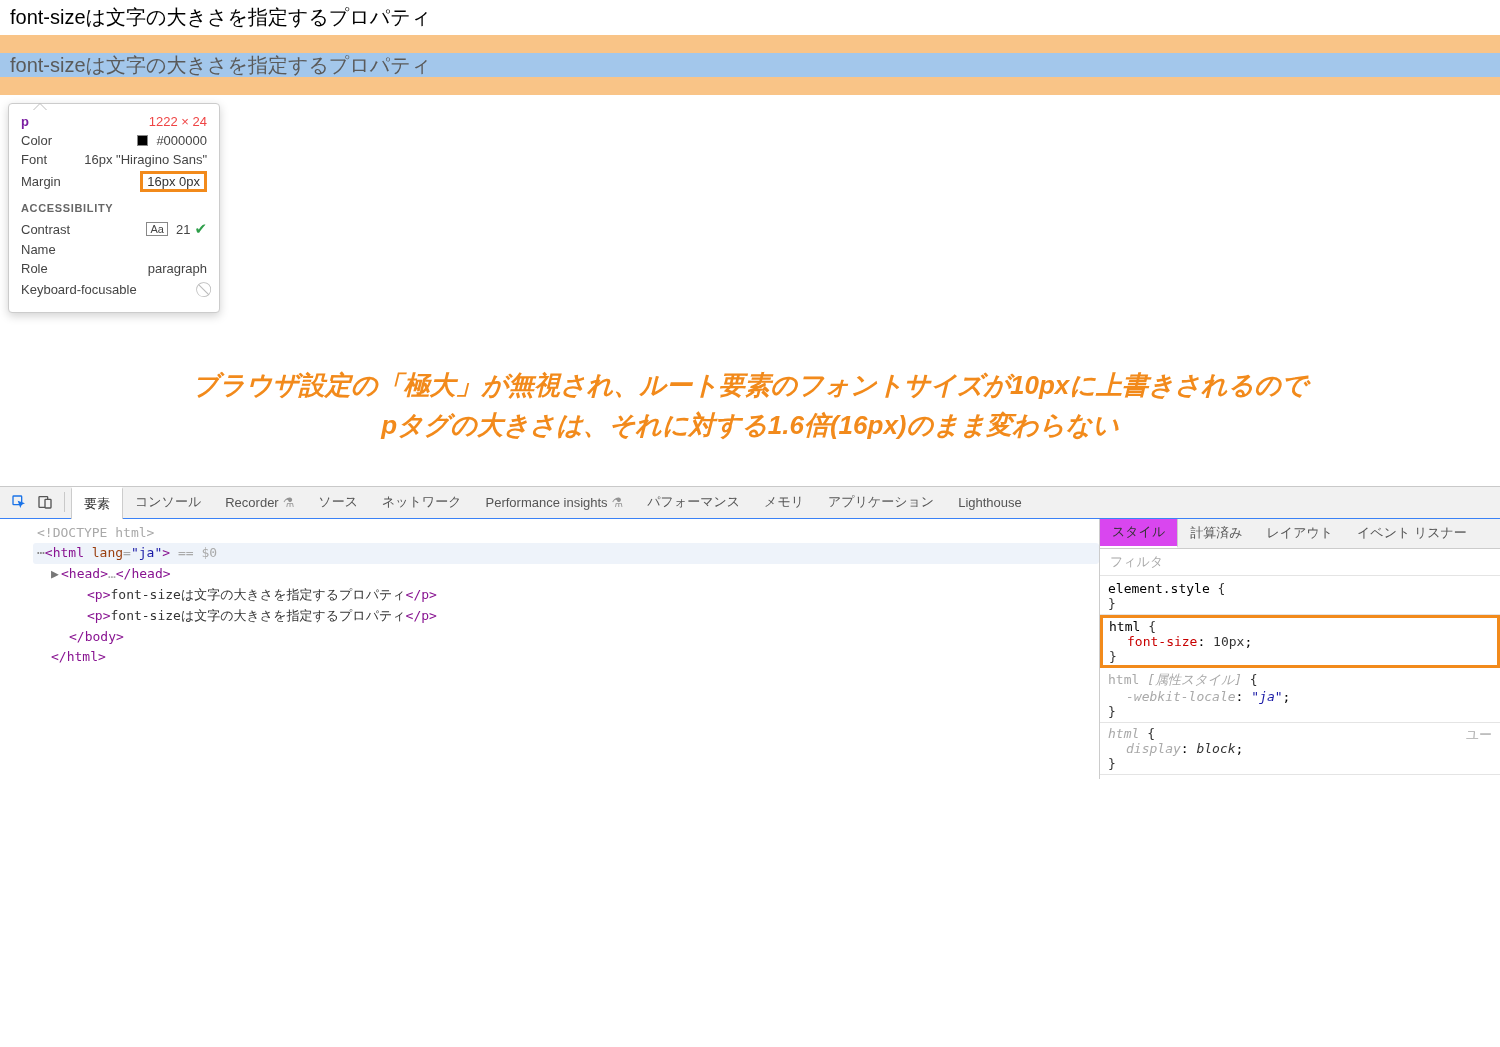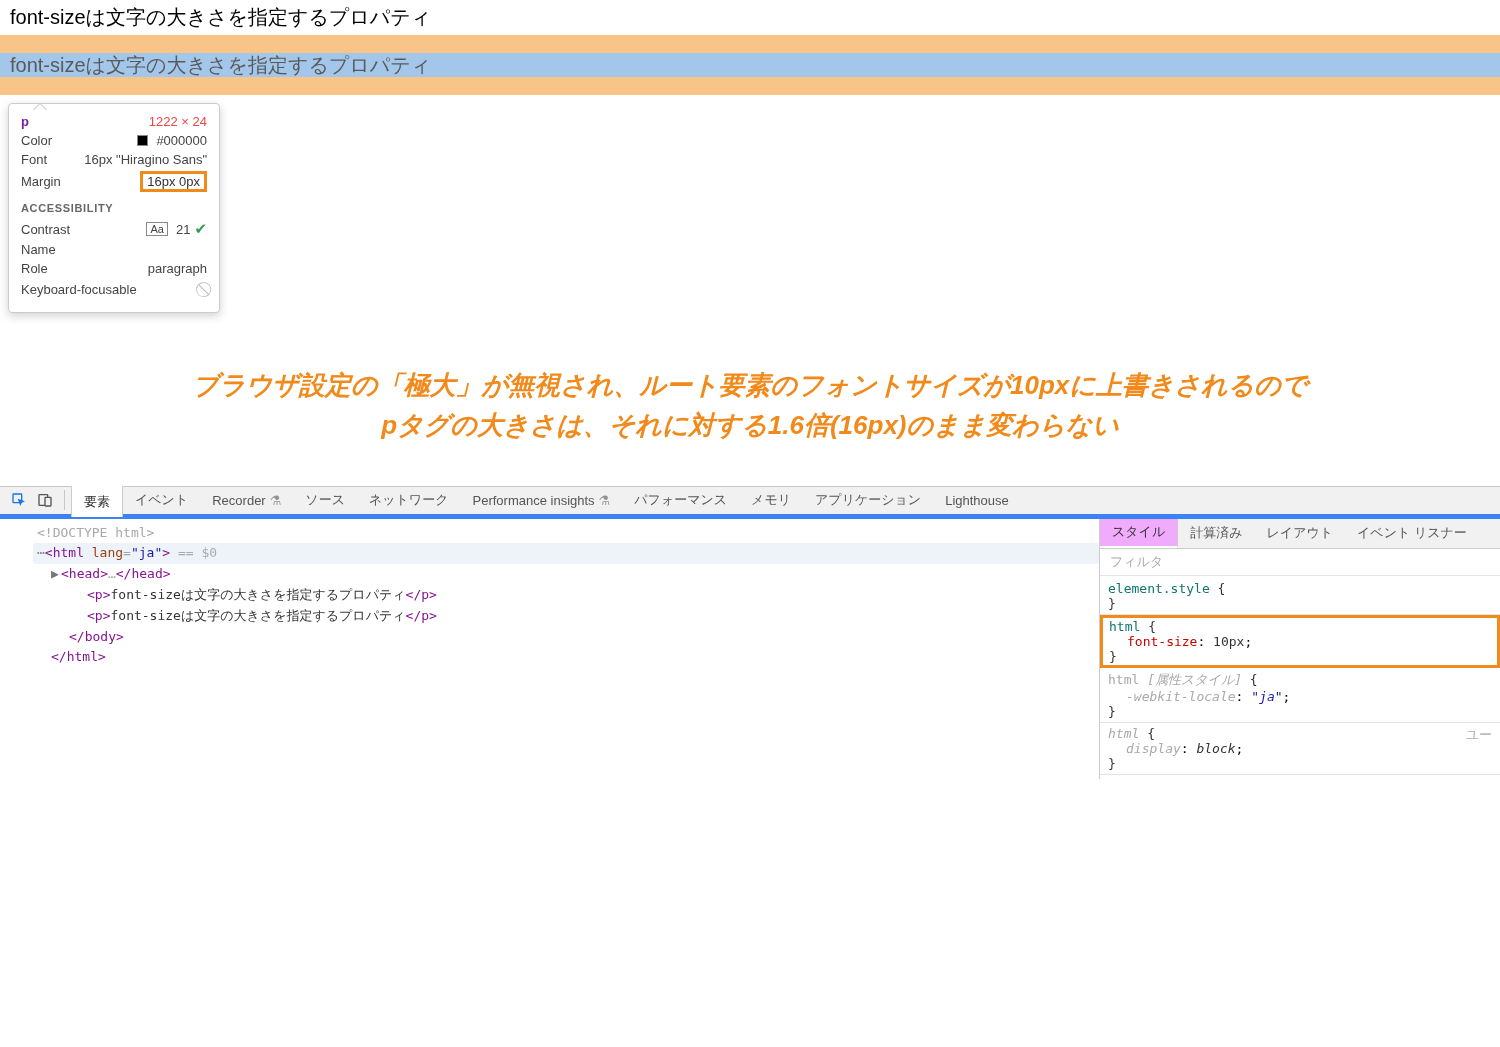--- a/index.html
+++ b/index.html
@@ -33,45 +33,45 @@
 .tt-aa { border:1px solid #888; padding:0 3px; font-size:11px; margin-right:4px;}
 .tt-check-ic { color:#2e9e4a; font-size:15px;}
 .tt-no-ic { color:#bbb; font-size:15px;}
 .tt-right { display:flex; align-items:center; gap:4px;}
 
 
 .annotation { margin-top: 270px; margin-bottom: 40px; text-align:center; color:#f28a1b; font-size:26px; font-weight:700; font-style:italic; line-height:1.55; padding: 0 30px;}
 
 
 .devtools { border-top:1px solid #c9c9c9; background:#fff; display:flex; flex-direction:column; flex:1; }
-.dt-tabs { display:flex; align-items:center; background:#f1f1f1; border-bottom:5px solid #3b82f6; height:32px; font-size:13px; color:#555; gap:0; padding-left:6px;}
+.dt-tabs { display:flex; align-items:center; background:#f1f1f1; border-bottom:1px solid #3b82f6; height:32px; font-size:13px; color:#555; gap:0; padding-left:6px;}
 .dt-ic { width:26px; height:26px; display:flex; align-items:center; justify-content:center; color:#1a73e8; cursor:pointer;}
 .dt-ic svg { width:16px; height:16px; }
 .dt-sep { width:1px; height:20px; background:#c9c9c9; margin:0 6px;}
 .dt-tab { padding: 0 12px; height:32px; display:flex; align-items:center; cursor:pointer; white-space:nowrap;}
 .dt-tab.active { background:#fff; border-top:2px solid transparent; border-left:1px solid #ccc; border-right:1px solid #ccc; margin-bottom:-1px; color:#333;}
 .dt-flask { margin-left:4px; opacity:0.6;}
 .dt-body { display:flex; flex:1; min-height:260px;}
 .dt-dom { flex:1; border-right:1px solid #ccc; font-family: Menlo, Consolas, monospace; font-size:13px; line-height:1.6; padding:4px 0 0 6px; color:#333; overflow:hidden;}
 .dom-line { white-space:nowrap; padding:0 4px;margin-left:27px;}
 .dom-line.selected { background:#eef3fa; border-radius:3px;}
 .dom-indent1 { padding-left:18px;} .dom-indent2 { padding-left:36px;} .dom-indent3 { padding-left:54px;}
 .tri { display:inline-block; width:10px; color:#777; cursor:pointer;}
 .c-gray { color:#a9a9a9;} .c-purple{color:#881391;} .c-brown{color:#9a3f0f;} .c-blue{color:#1a1aa6;} .c-eq{color:#aaa;}
 .dom-dots { color:#888; cursor:pointer;}
 
 .dt-styles { width:400px; font-family: Menlo, Consolas, monospace; font-size:13px; display:flex; flex-direction:column;}
 .st-tabs { display:flex; background:#f1f1f1; border-bottom:1px solid #ccc; height:30px; overflow:hidden;}
 .st-tab { padding:0 12px; display:flex; align-items:center; font-family:"Hiragino Sans",Arial,sans-serif; font-size:13px; color:#555; cursor:pointer; white-space:nowrap;}
-.st-tab.active { background:#f0abfc; border-bottom:2px solid #fff; color:#333; border-right:1px solid #ccc;}
+.st-tab.active { background:#d946ef; border-bottom:2px solid #fff; color:#333; border-right:1px solid #ccc;}
 .st-filter { border-bottom:1px solid #e4e4e4; padding:4px 10px; font-family:"Hiragino Sans",Arial,sans-serif; font-size:13px; color:#aaa;}
 .st-rules { padding:2px 0; overflow:auto;}
 .rule { border-bottom:1px solid #e4e4e4; padding:3px 8px; }
 .rule.hl { border:3px solid #f28a1b; padding:1px 6px;}
-.sel { color:#0f766e;} .sel.gray{ color:#a9a9a9;} .brace{color:#333;}
+.sel { color:#000000;} .sel.gray{ color:#a9a9a9;} .brace{color:#333;}
 .prop { padding-left:18px;}
 .pname { color:#c80000;} .pname.gray{color:#a9a9a9;}
 .pval { color:#333;} .pval.str{color:#1a1aa6;}
 .origin { float:right; color:#aaa; font-family:"Hiragino Sans",Arial,sans-serif;}
 </style>
 </head>
 <body>
 
 <div class="page">
 
@@ -143,21 +143,21 @@
           </svg>
       </span>
       <span class="dt-ic" style="color:#555">
         <svg viewBox="0 0 24 24" fill="none" stroke="currentColor" stroke-width="2">
             <rect x="3" y="4" width="13" height="16" rx="1"></rect>
             <rect x="12" y="8" width="9" height="13" rx="1" fill="#f1f1f1"></rect>
           </svg>
       </span>
       <span class="dt-sep"></span>
       <span class="dt-tab active">要素</span>
-      <span class="dt-tab">イベント</span>
+      <span class="dt-tab">コンソール</span>
       <span class="dt-tab">
           <span>Recorder</span>
           <span class="dt-flask">⚗</span>
         </span>
       <span class="dt-tab">ソース</span>
       <span class="dt-tab">ネットワーク</span>
       <span class="dt-tab">
           <span>Performance insights</span>
           <span class="dt-flask">⚗</span>
         </span>

